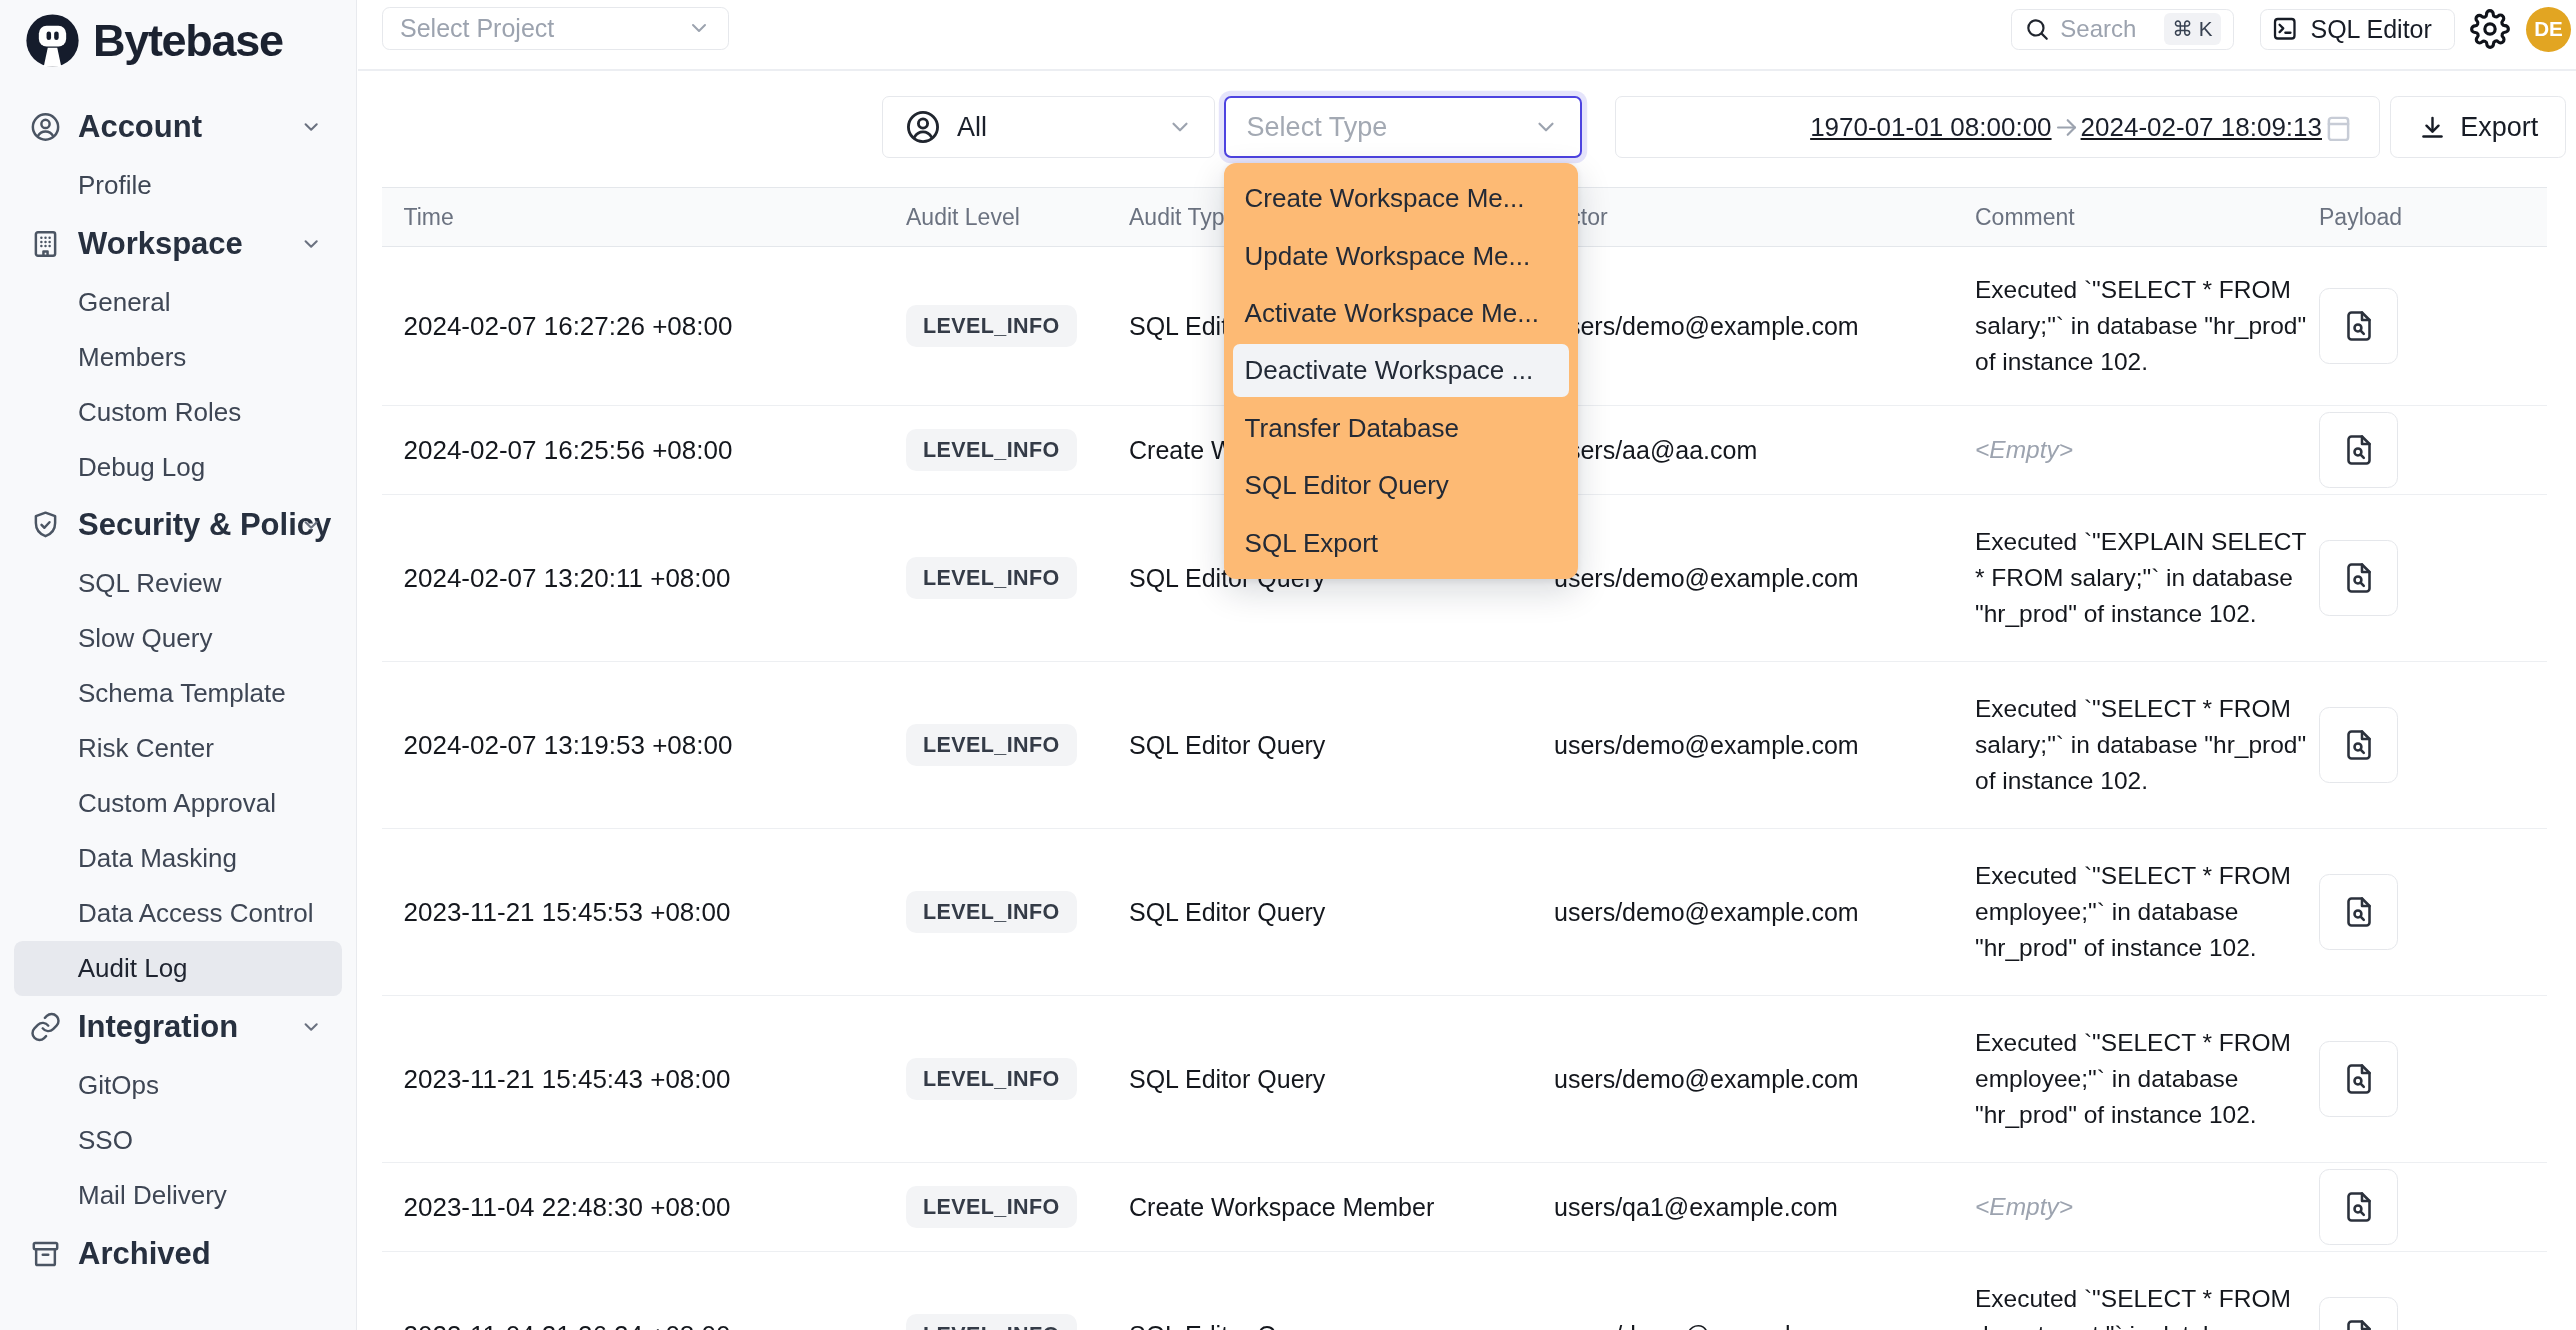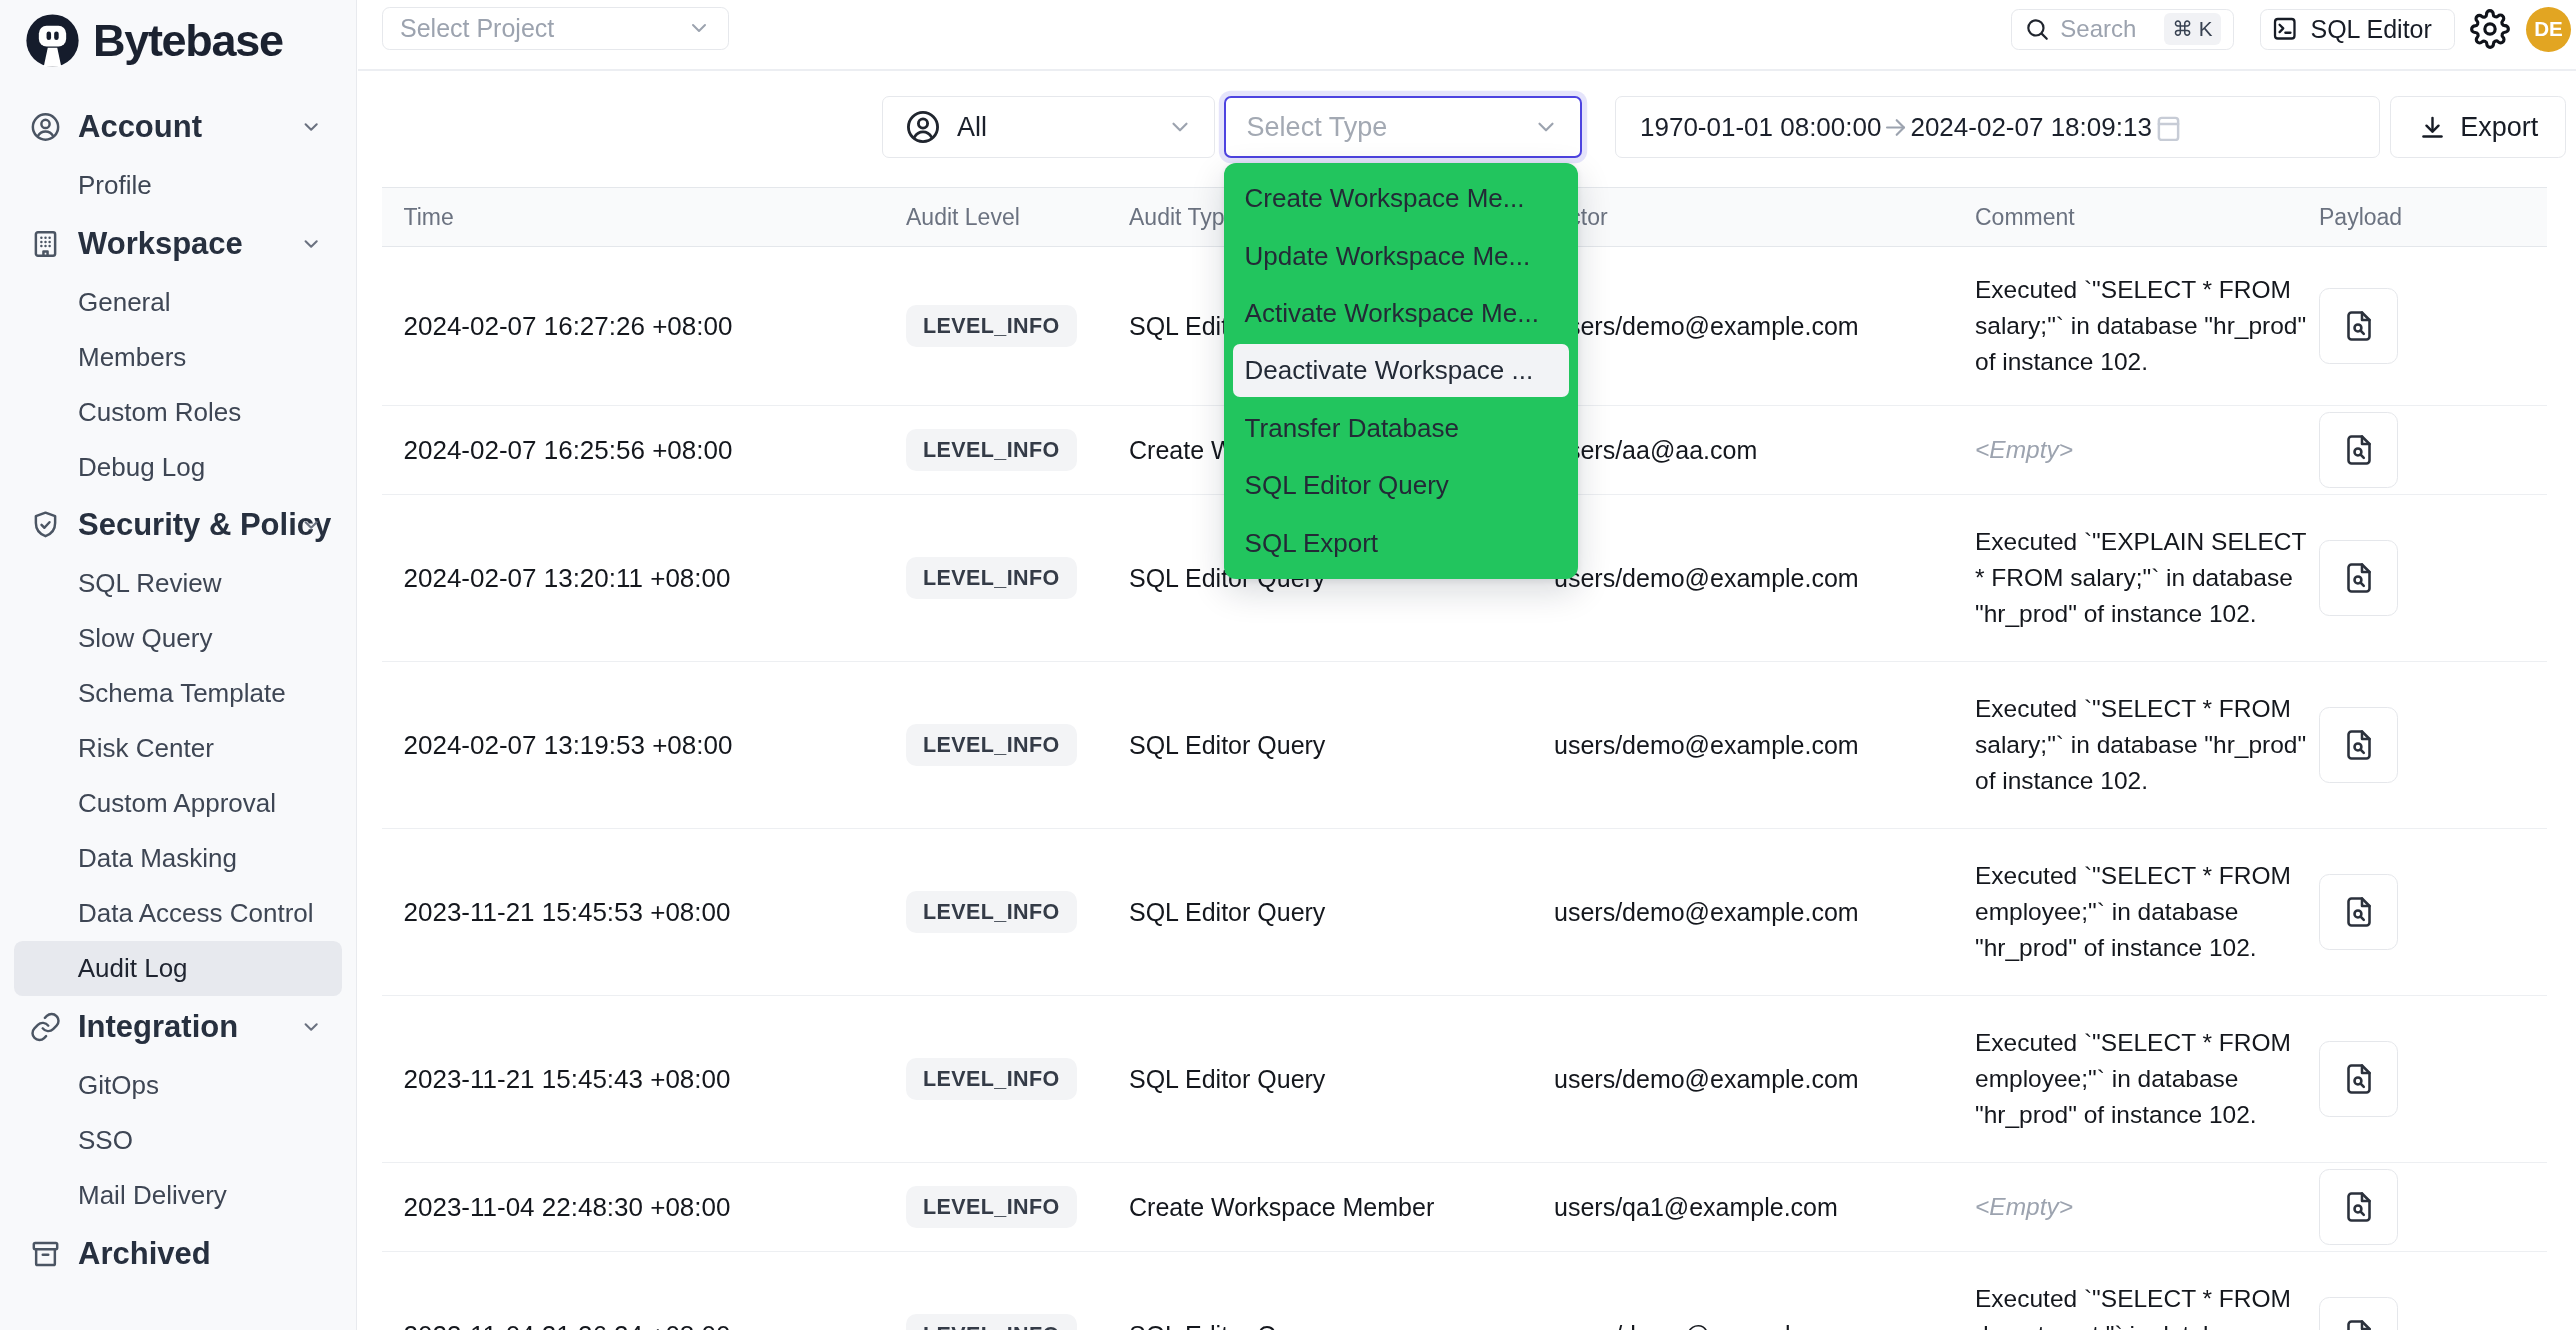--- a/index.html
+++ b/index.html
@@ -42,21 +42,21 @@
     display:flex; align-items:center; justify-content:center; }
 
   
   .filter-box { top:96px; height:62px; display:flex; align-items:center;
     border:1.7px solid #e6e8ec; border-radius:7px; background:#fff; }
   #actor-filter { left:882px; width:333px; padding:0 20.6px; gap:15.5px; }
   #actor-filter .val { font-size:27px; color:#1b202b; flex:1; }
   #type-filter { left:1224px; width:358px; padding:0 20.6px;
     border:2.6px solid #4d43e0; box-shadow:0 0 0 5.2px rgba(93,84,232,.16); }
   #type-filter .ph { font-size:27px; color:#a3a9b3; flex:1; }
-  #date-range { left:1615px; width:765px; padding:16px 24px; justify-content:flex-start; }
+  #date-range { left:1615px; width:765px; padding:16px 24px; justify-content:flex-end;text-decoration:underline; }
   #date-range .dt { font-size:26px; color:#1b202b; }
   #date-range .arrow { color:#9ca3af; }
   #export-btn { left:2390px; top:96px; width:176px; height:62px; gap:13.7px;
     justify-content:center; font-size:27px; font-weight:500; }
   .chev { color:#9ca3af; }
 
   
   #audit-table { position:absolute; left:382px; top:187px; width:2165px; }
   .tgrid { display:grid; grid-template-columns:524px 223px 425px 421px 344px 228px; align-items:center; }
   #thead { height:60px; background:#f9fafb; border-top:1.7px solid #e4e7eb; border-bottom:1.7px solid #e4e7eb; }
@@ -68,21 +68,21 @@
     font-size:21.5px; font-weight:600; color:#343b47; letter-spacing:0.4px; }
   .type, .actor { font-size:25px; color:#14171d; }
   .comment { font-size:24.5px; line-height:36px; color:#14171d; padding-right:8.6px; }
   .comment.c-empty { color:#9ca3af; font-style:italic; }
   .h-tall { height:167px; } .h-short { height:89px; } .h-first { height:159px; }
   .payload-btn { width:79px; height:76px; border:1.7px solid #e5e7eb; border-radius:10.3px;
     background:#fff; display:flex; align-items:center; justify-content:center; color:#2b313c; }
 
   
   #type-dropdown { position:absolute; left:1224px; top:163px; width:354px; height:416px;
-    background:#22c55e; border-radius:12px; box-shadow:0 12px 34px rgba(15,23,42,.16), 0 1.7px 6.9px rgba(15,23,42,.08);
+    background:#fdba74; border-radius:12px; box-shadow:0 12px 34px rgba(15,23,42,.16), 0 1.7px 6.9px rgba(15,23,42,.08);
     z-index:20; padding:6.9px 0; display:flex; flex-direction:column; justify-content:space-around; }
   .dd-item { height:53px; margin:0 8.6px; padding-left:12px; display:flex; align-items:center;
     font-size:26px; color:#232a36; border-radius:6.9px; white-space:nowrap; }
   .dd-item.hl { background:#f2f3f6; }
 </style>
 </head>
 <body>
 
 <nav id="sidebar">
   <div id="logo">

